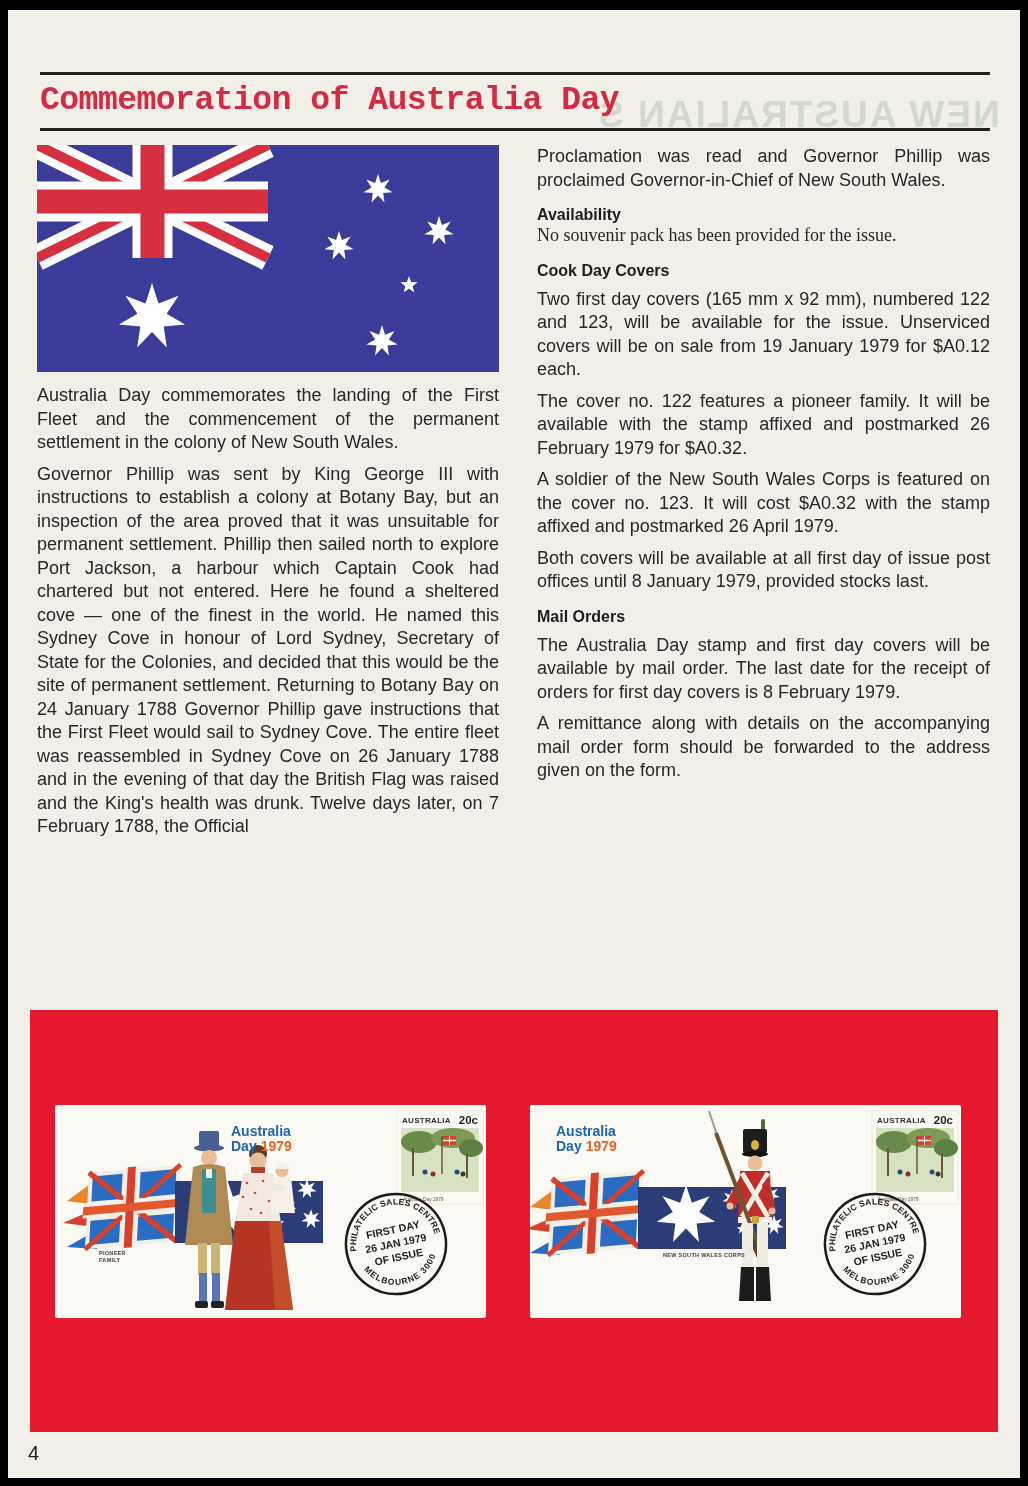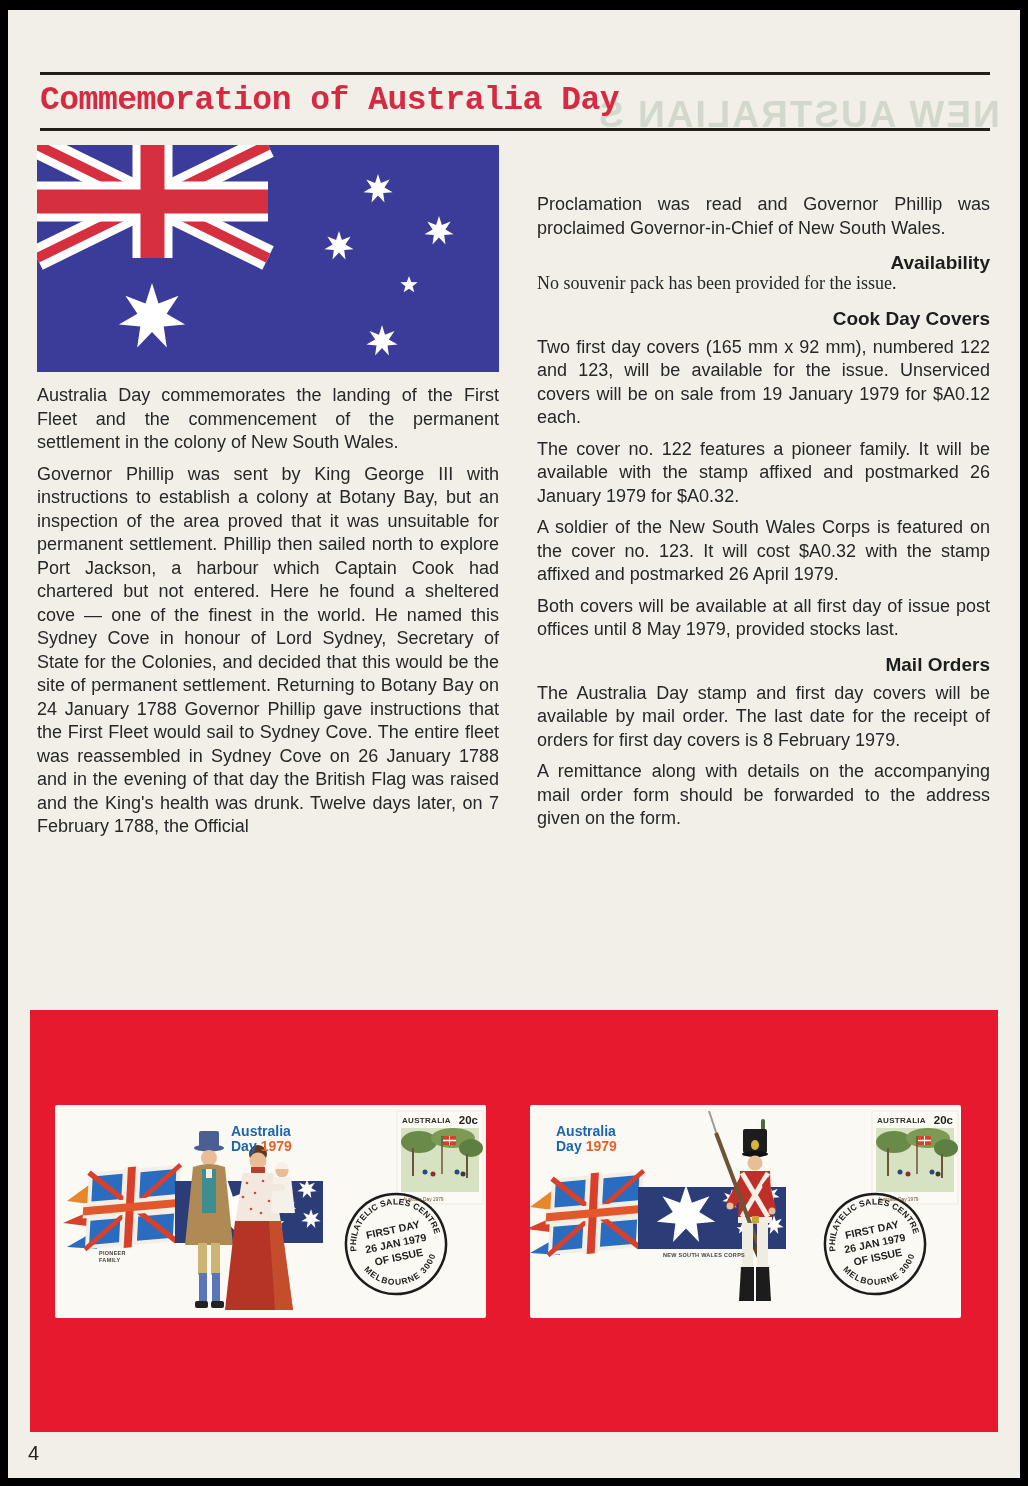--- a/index.html
+++ b/index.html
@@ -18,29 +18,29 @@
     color:rgba(150,168,148,0.32);white-space:nowrap;
   }
   .header{position:relative;margin:62px 30px 4px 32px;font-family:Liberation Mono, monospace;}
   .rule{height:3px;background:#23201c;}
   .title{
     font-size:33px;font-weight:bold;color:#d62a42;
     letter-spacing:-0.5px;margin:7px 0 8px 0;line-height:38px;
   }
   .columns{display:flex;margin:14px 30px 0 29px;gap:38px;}
   .col-left{width:462px;flex:0 0 462px;}
-  .col-right{flex:1;margin-top:48px;}
+  .col-right{flex:1;}
   p.body{
     font-size:18px;line-height:23.5px;text-align:justify;
     color:#272727;margin:0 0 8px 0;
   }
   p.tight{margin-top:-8px;font-family:Liberation Serif, serif;}
   h3.sect{
-    font-size:19px;font-weight:bold;color:#1d1d1d;
-    margin:12px 0 6px 0;line-height:22px;text-align:right;
+    font-size:16px;font-weight:bold;color:#1d1d1d;
+    margin:12px 0 6px 0;line-height:22px;
   }
   .flag{display:block;margin-bottom:12px;}
   .red-panel{
     position:absolute;left:22px;top:1000px;width:968px;height:422px;
     background:#e6192f;
   }
   .cover{
     position:absolute;top:95px;width:431px;height:213px;
     background:#fbf9f3;border-radius:2px;
   }
@@ -100,23 +100,23 @@
     </div>
 
     <div class="col-right">
       <p class="body">Proclamation was read and Governor Phillip was proclaimed Governor-in-Chief of New South Wales.</p>
 
       <h3 class="sect">Availability</h3>
       <p class="body tight">No souvenir pack has been provided for the issue.</p>
 
       <h3 class="sect">Cook Day Covers</h3>
       <p class="body">Two first day covers (165 mm x 92 mm), numbered 122 and 123, will be available for the issue. Unserviced covers will be on sale from 19 January 1979 for $A0.12 each.</p>
-      <p class="body">The cover no. 122 features a pioneer family. It will be available with the stamp affixed and postmarked 26 January 1979 for $A0.32.</p>
+      <p class="body">The cover no. 122 features a pioneer family. It will be available with the stamp affixed and postmarked 26 February 1979 for $A0.32.</p>
       <p class="body">A soldier of the New South Wales Corps is featured on the cover no. 123. It will cost $A0.32 with the stamp affixed and postmarked 26 April 1979.</p>
-      <p class="body">Both covers will be available at all first day of issue post offices until 8 May 1979, provided stocks last.</p>
+      <p class="body">Both covers will be available at all first day of issue post offices until 8 January 1979, provided stocks last.</p>
 
       <h3 class="sect">Mail Orders</h3>
       <p class="body">The Australia Day stamp and first day covers will be available by mail order. The last date for the receipt of orders for first day covers is 8 February 1979.</p>
       <p class="body">A remittance along with details on the accompanying mail order form should be forwarded to the address given on the form.</p>
     </div>
   </div>
 
   <div class="red-panel">
 
     <div class="cover c-left">

